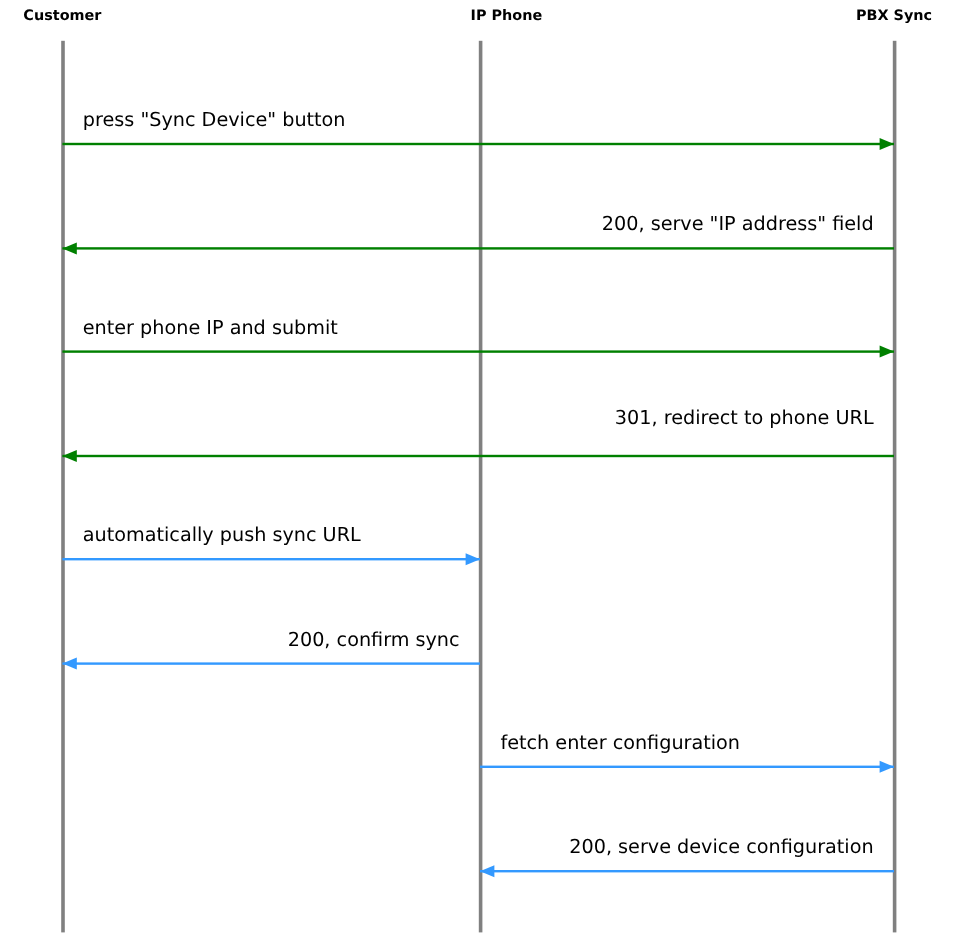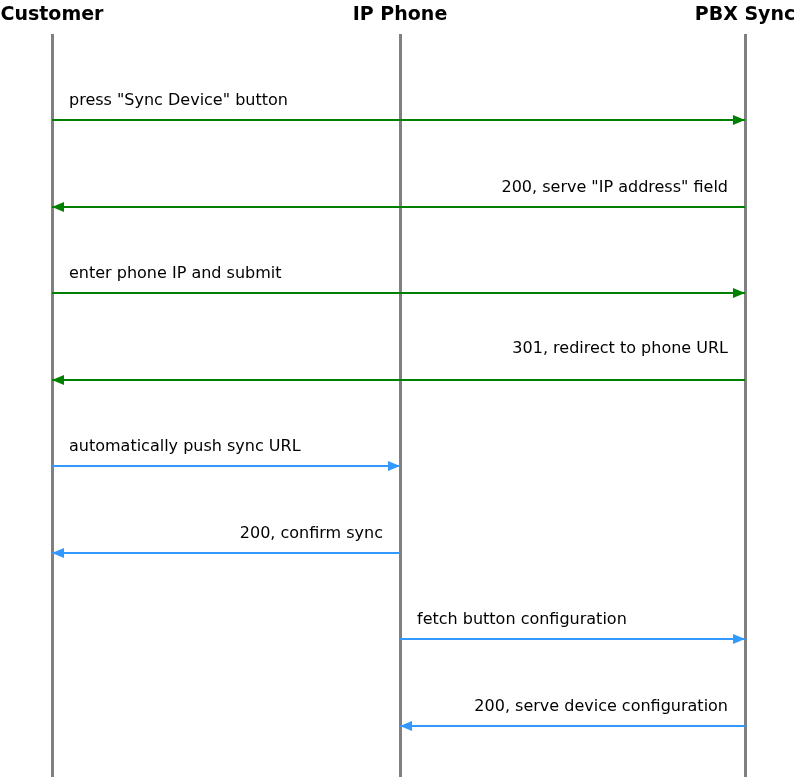--- a/index.html
+++ b/index.html
@@ -13,21 +13,21 @@
     height: 779px;
     background: #ffffff;
     overflow: hidden;
     font-family: "DejaVu Sans", sans-serif;
     color: #000000;
   }
   .entity-header {
     position: absolute;
     top: 2px;
     transform: translateX(-50%);
-    font-size: 19px;
+    font-size: 12px;
     font-weight: bold;
     line-height: 22px;
     white-space: nowrap;
   }
   .lifeline {
     position: absolute;
     top: 34px;
     height: 743px;
     width: 3px;
   }
@@ -57,21 +57,21 @@
     left: 0;
     border-right: 12px solid;
   }
 </style>
 </head>
 <body>
 
 <div class="canvas">
 
   <span class="entity-header" style="left: 52px;">Customer</span>
-  <span class="entity-header" style="left: 400px;">IP Phone</span>
+  <span class="entity-header" style="left: 422px;">IP Phone</span>
   <span class="entity-header" style="left: 745px;">PBX Sync</span>
 
   <div class="lifeline" style="left: 50.5px; background: rgb(128, 128, 128);"></div>
   <div class="lifeline" style="left: 398.5px; background: rgb(128, 128, 128);"></div>
   <div class="lifeline" style="left: 743.5px; background: rgb(128, 128, 128);"></div>
 
   <div class="message">
     <span class="label" style="top: 90px; left: 69px; text-align: left;">press "Sync Device" button</span>
     <div class="arrow" style="top: 119px; left: 52px; width: 693px; background: rgb(0, 128, 0);">
         <i class="head right" style="border-left-color: rgb(0, 128, 0);"></i>
@@ -101,21 +101,21 @@
         <i class="head right" style="border-left-color: rgb(51, 153, 255);"></i>
       </div>
   </div>
   <div class="message">
     <span class="label" style="top: 523px; right: 417px; text-align: right;">200, confirm sync</span>
     <div class="arrow" style="top: 552px; left: 52px; width: 348px; background: rgb(51, 153, 255);">
         <i class="head left" style="border-right-color: rgb(51, 153, 255);"></i>
       </div>
   </div>
   <div class="message">
-    <span class="label" style="top: 609px; left: 417px; text-align: left;">fetch button configuration</span>
+    <span class="label" style="top: 609px; left: 417px; text-align: left;">fetch enter configuration</span>
     <div class="arrow" style="top: 638px; left: 400px; width: 345px; background: rgb(51, 153, 255);">
         <i class="head right" style="border-left-color: rgb(51, 153, 255);"></i>
       </div>
   </div>
   <div class="message">
     <span class="label" style="top: 696px; right: 72px; text-align: right; margin-left: 42px;">200, serve device configuration</span>
     <div class="arrow" style="top: 725px; left: 400px; width: 345px; background: rgb(51, 153, 255);">
         <i class="head left" style="border-right-color: rgb(51, 153, 255);"></i>
       </div>
   </div>

